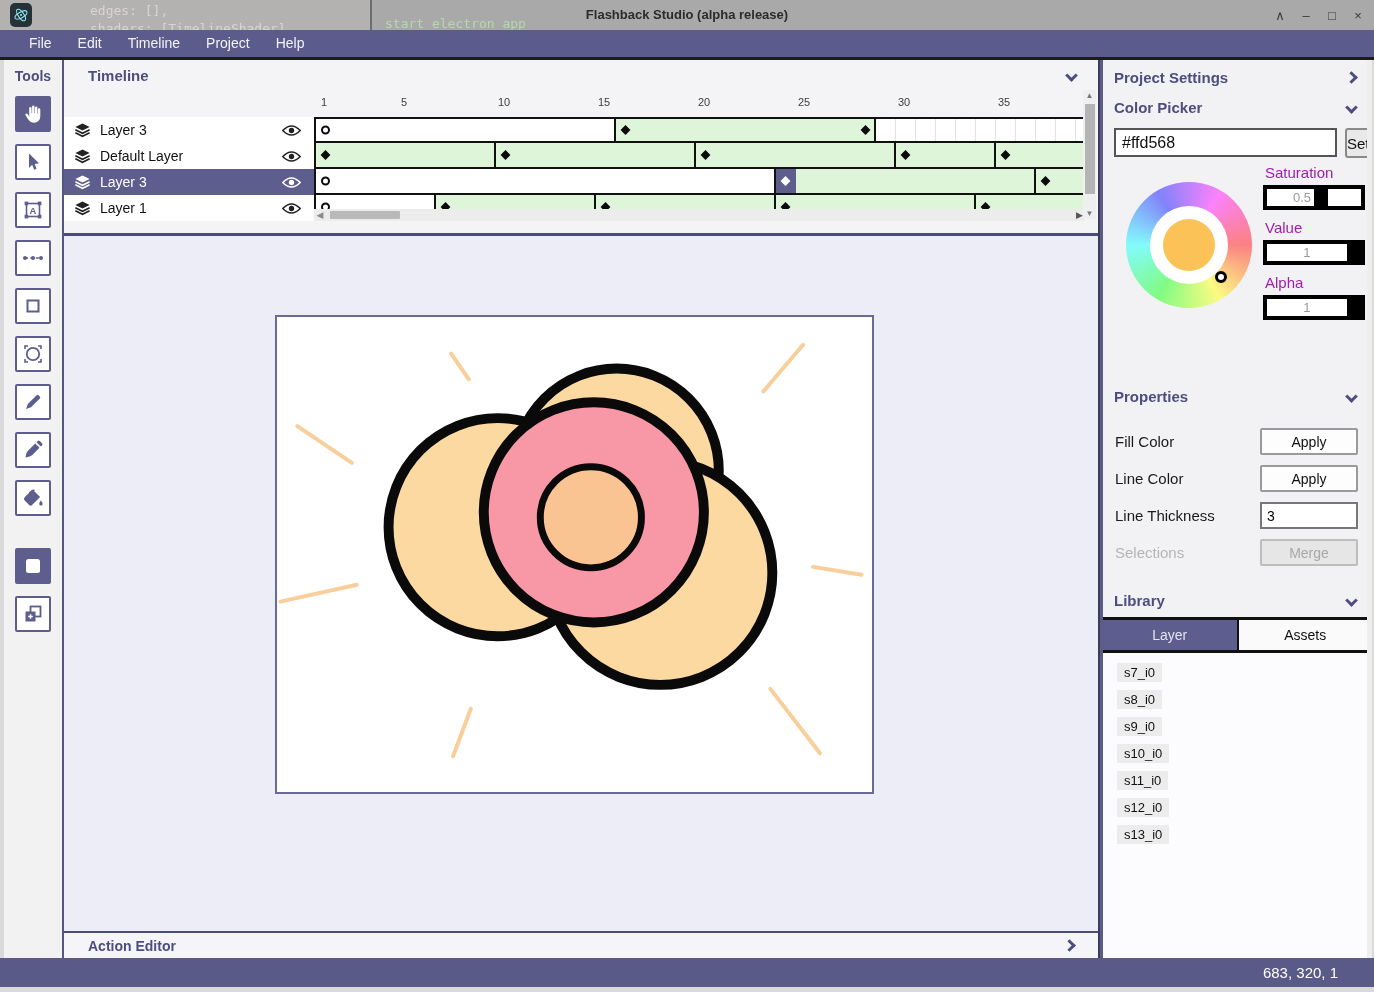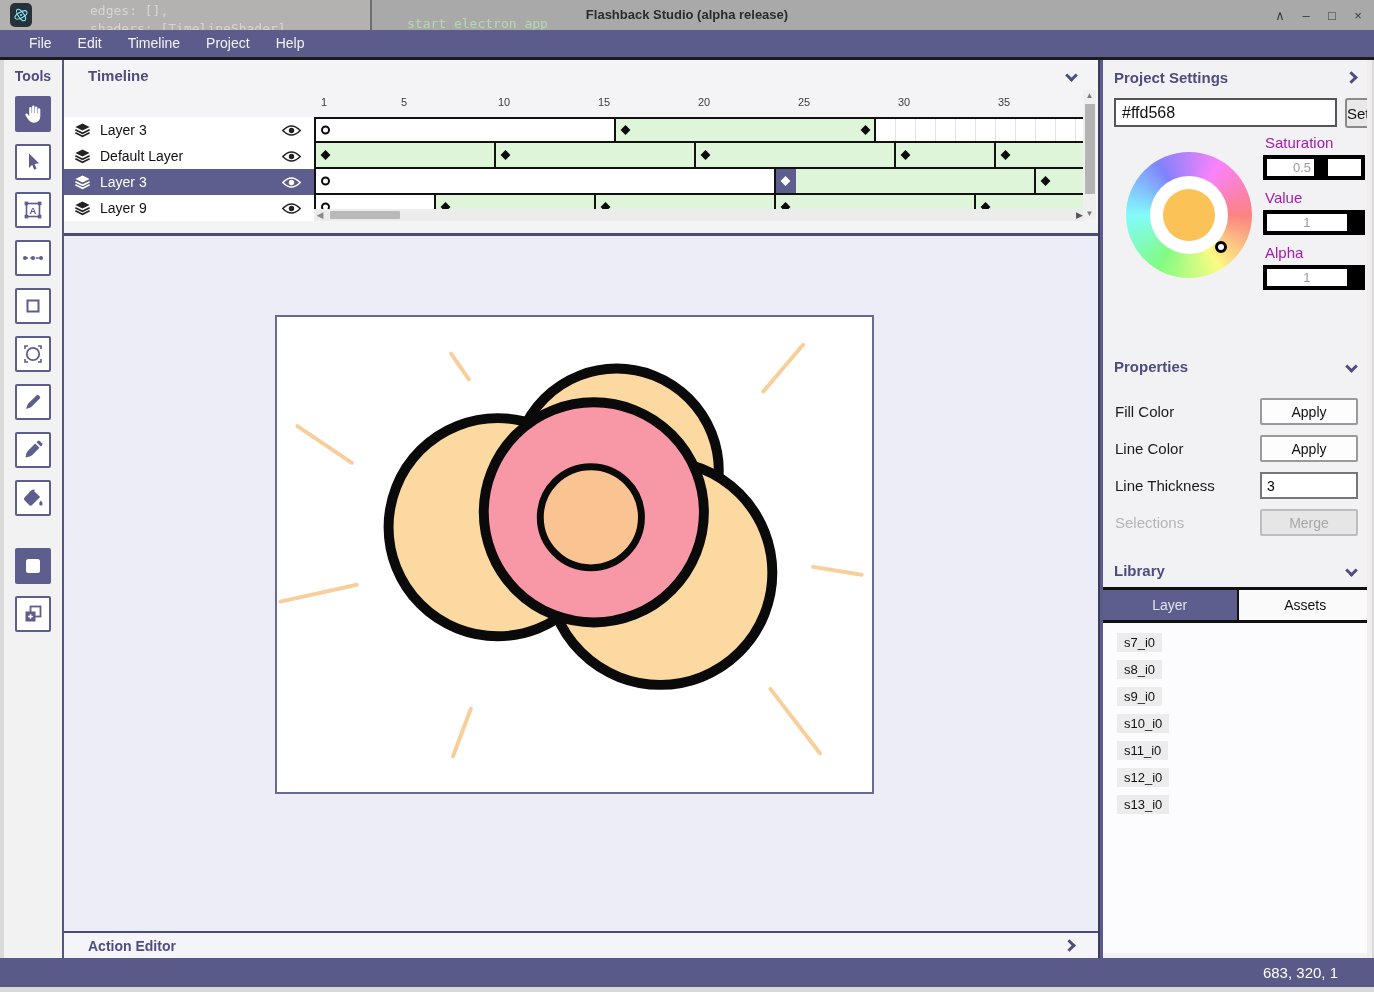--- a/index.html
+++ b/index.html
@@ -122,21 +122,21 @@
   .bottomstrip { position:absolute; left:0; top:987px; width:1374px; height:5px; background:#d9d9d9; }
 </style>
 </head>
 <body>
 
 <div class="titlebar">
   <div class="left-tone">
     <span class="behind-text" style="left:90px; top:3px;">edges: [],</span>
     <span class="behind-text row2" style="left:90px;">shaders: [TimelineShader]</span>
   </div>
-  <span class="behind-text green" style="left:407px; top:16px;">start electron app</span>
+  <span class="behind-text green" style="left:385px; top:16px;">start electron app</span>
   <div class="app-logo">
     <svg width="16" height="16" viewBox="0 0 24 24" fill="none" stroke="#8ee7f7" stroke-width="1.6">
       <ellipse cx="12" cy="12" rx="10" ry="4.2" transform="rotate(-30 12 12)"></ellipse>
       <ellipse cx="12" cy="12" rx="10" ry="4.2" transform="rotate(55 12 12)"></ellipse>
       <circle cx="12" cy="12" r="1.6" fill="#8ee7f7" stroke="none"></circle>
     </svg>
   </div>
   <div class="win-title">Flashback Studio (alpha release)</div>
   <div class="win-controls" id="win-controls">
       <span class="win-btn">∧</span>
@@ -316,21 +316,21 @@
                 </svg>
               </span>
             </div>
             <div class="name-row">
               <span class="stack-ic">
                 <svg width="19" height="19" viewBox="0 0 24 24">
                   <path fill="currentColor" d="M12 3 21 7.5 12 12 3 7.5Z"></path>
                   <path fill="none" stroke="currentColor" stroke-width="2" d="M3 11l9 4.5 9-4.5M3 14.8l9 4.5 9-4.5"></path>
                 </svg>
               </span>
-              <span class="lname">Layer 9</span>
+              <span class="lname">Layer 1</span>
               <span class="eye">
                 <svg width="19" height="13" viewBox="0 0 24 16">
                   <path d="M1 8Q12-3.5 23 8 12 19.5 1 8Z" fill="none" stroke="currentColor" stroke-width="2"></path>
                   <circle cx="12" cy="8" r="3.4" fill="currentColor"></circle>
                 </svg>
               </span>
             </div>
           </div>
         <div class="tl-tracks" id="tl-tracks">
             <div class="track-row">
@@ -411,20 +411,24 @@
       <span class="ae-title">Action Editor</span>
       <span class="chev right" style="border-color:#4d4d80;"></span>
     </div>
   </div>
 
   <div class="rightpanel">
     <div class="rp-inner">
       <div class="sec-header">
         <span class="sec-title">Project Settings</span>
         <span class="chev right"></span>
+      </div>
+      <div class="sec-header">
+        <span class="sec-title">Color Picker</span>
+        <span class="chev down"></span>
       </div>
       <div class="cp-row">
         <input class="hex-input" value="#ffd568" style="">
         <button class="set-btn">Set</button>
       </div>
       <div class="picker-block">
         <div class="wheel">
           <div class="wheel-center" id="wheel-center" style="background: rgb(251, 194, 88);"></div>
           <div class="wheel-marker"></div>
         </div>

